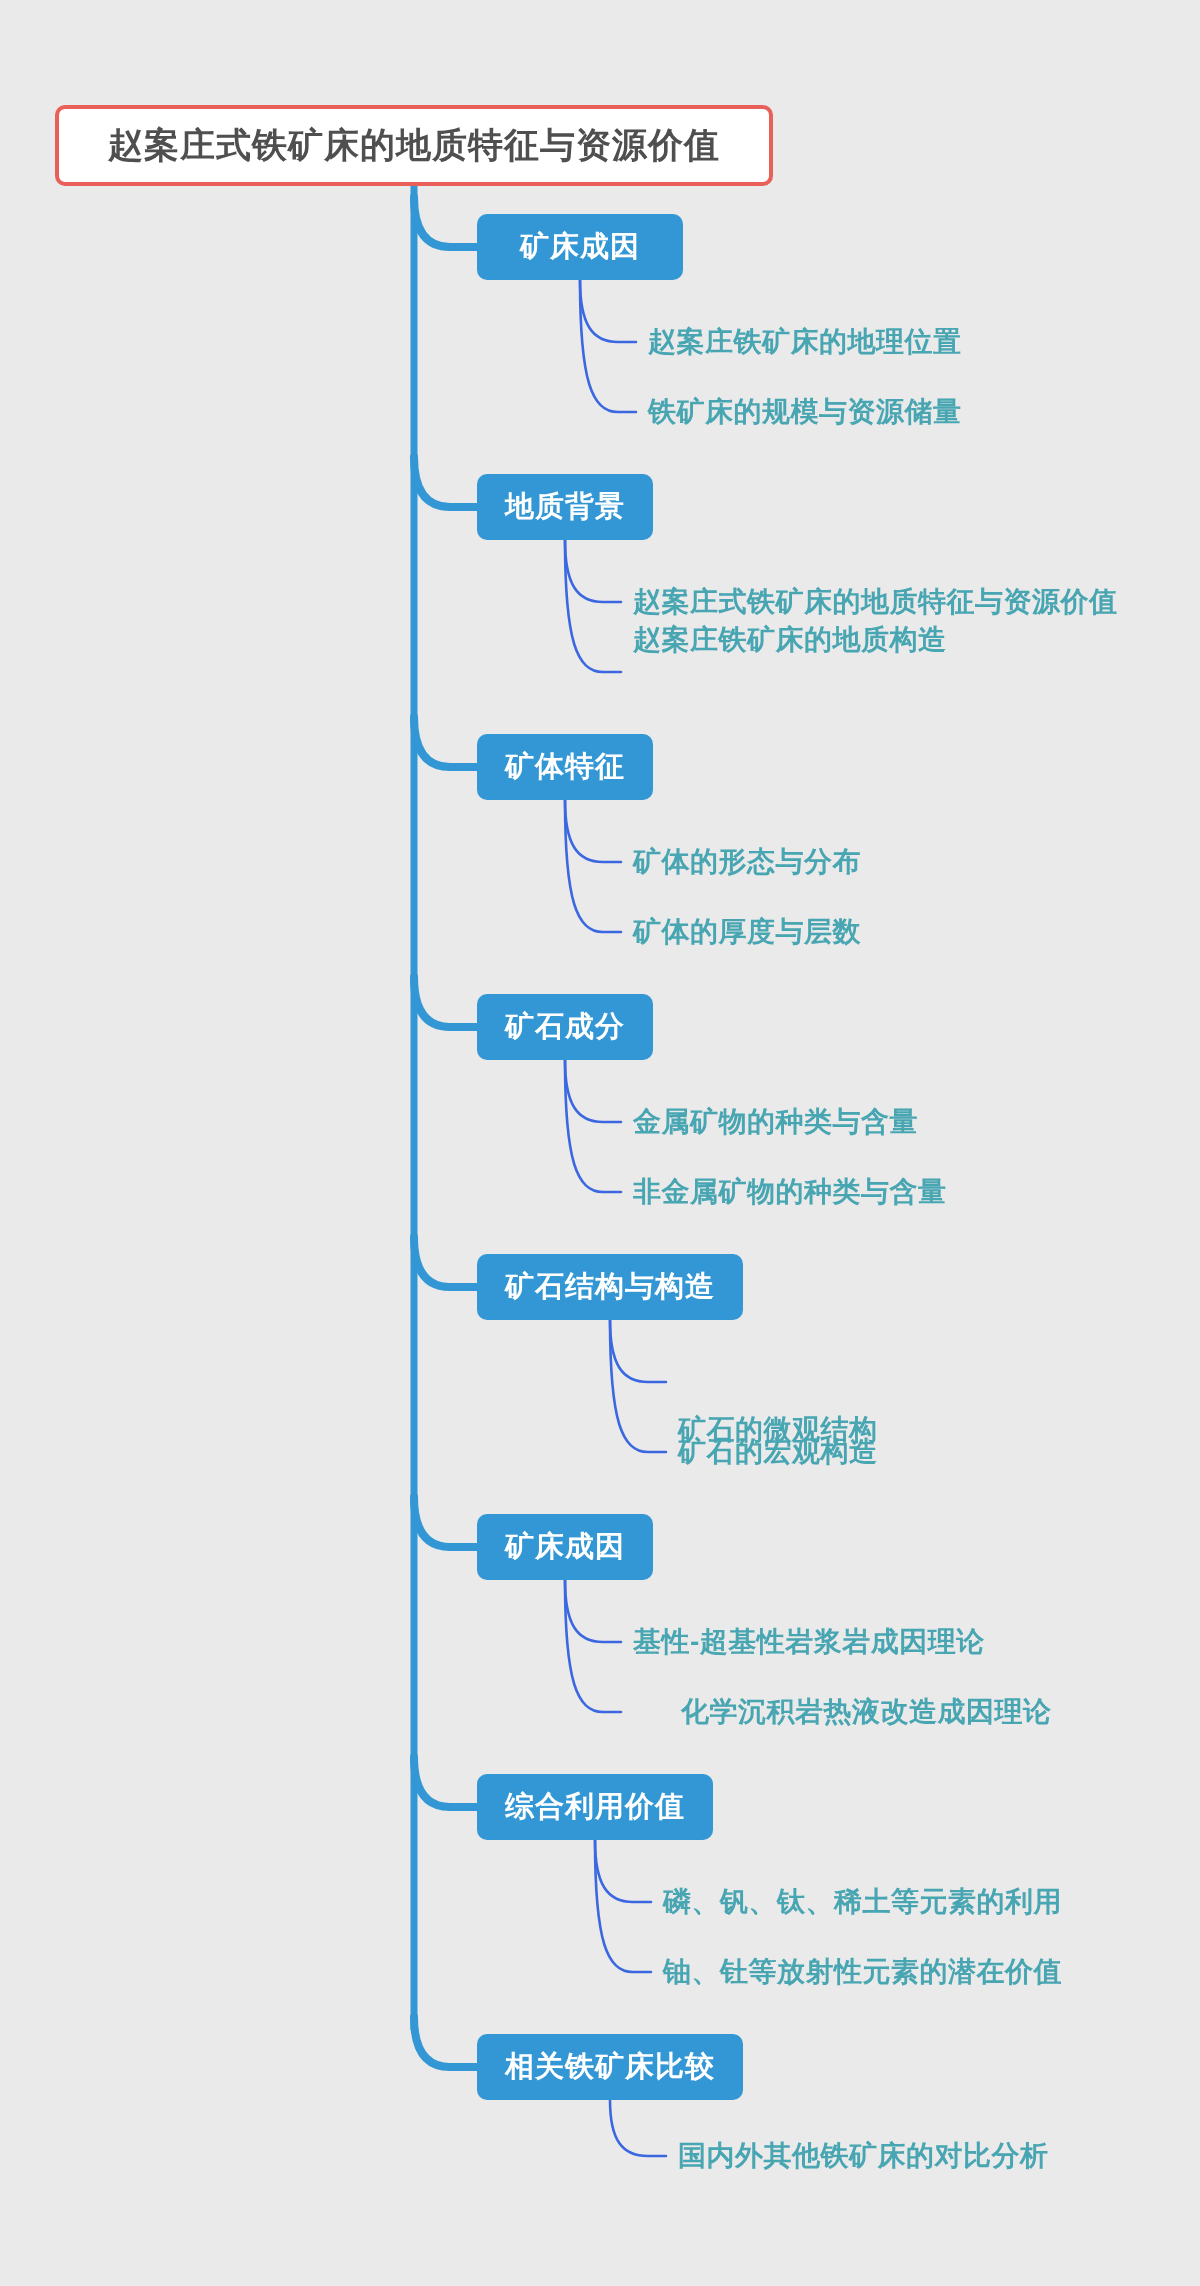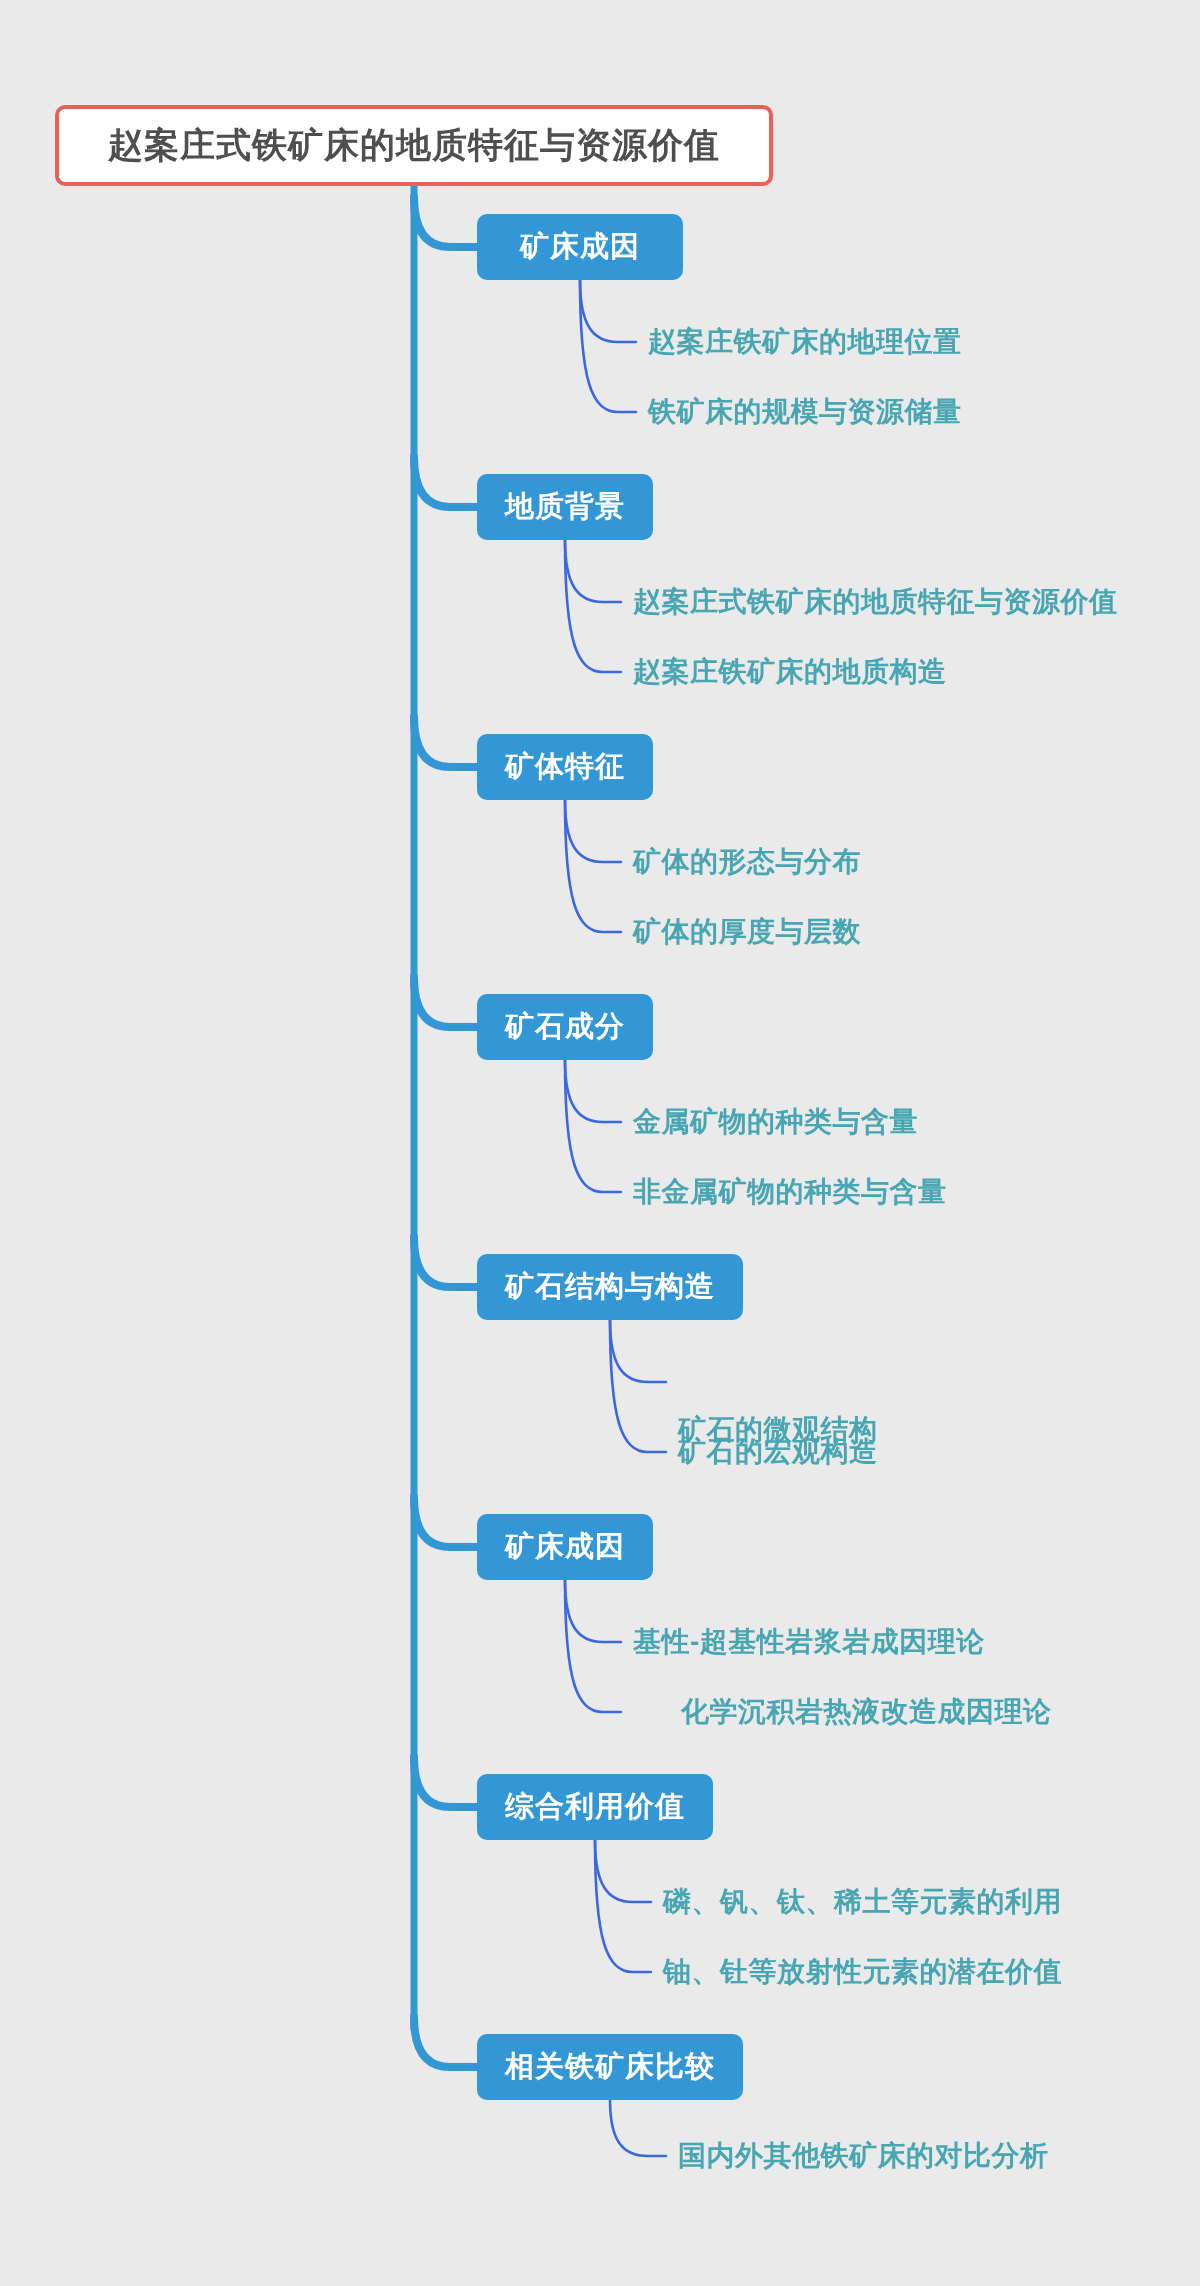--- a/index.html
+++ b/index.html
@@ -112,21 +112,21 @@
   <div class="branch-node w5" style="top:214px;">
     <span>矿床成因</span>
   </div>
   <div class="sub-node" style="left:648px;top:342px;">赵案庄铁矿床的地理位置</div>
   <div class="sub-node" style="left:648px;top:412px;">铁矿床的规模与资源储量</div>
 
   <div class="branch-node w4" style="top:474px;">
     <span>地质背景</span>
   </div>
   <div class="sub-node" style="left:633px;top:602px;">赵案庄式铁矿床的地质特征与资源价值</div>
-  <div class="sub-node" style="left:633px;top:672px;text-align:right;">赵案庄铁矿床的地质构造</div>
+  <div class="sub-node" style="left:633px;top:640px;text-align:right;">赵案庄铁矿床的地质构造</div>
 
   <div class="branch-node w4" style="top:734px;">
     <span>矿体特征</span>
   </div>
   <div class="sub-node" style="left:633px;top:862px;">矿体的形态与分布</div>
   <div class="sub-node" style="left:633px;top:932px;">矿体的厚度与层数</div>
 
   <div class="branch-node w4" style="top:994px;">
     <span>矿石成分</span>
   </div>

